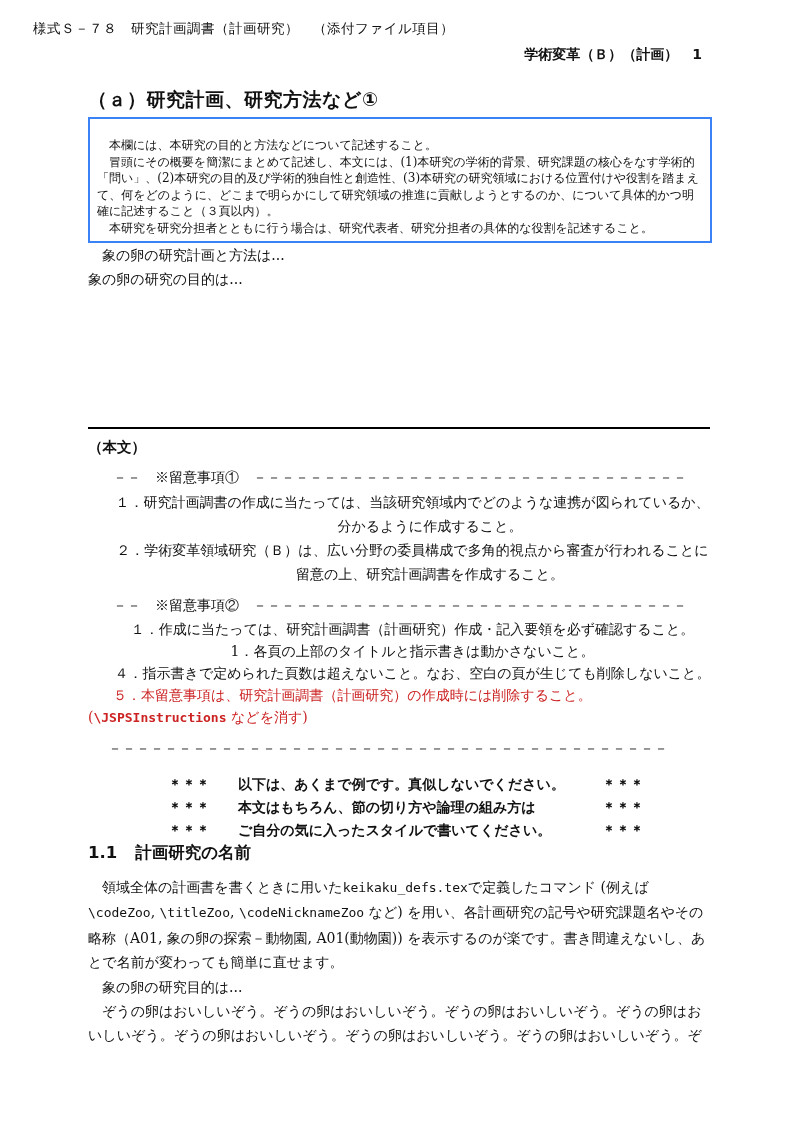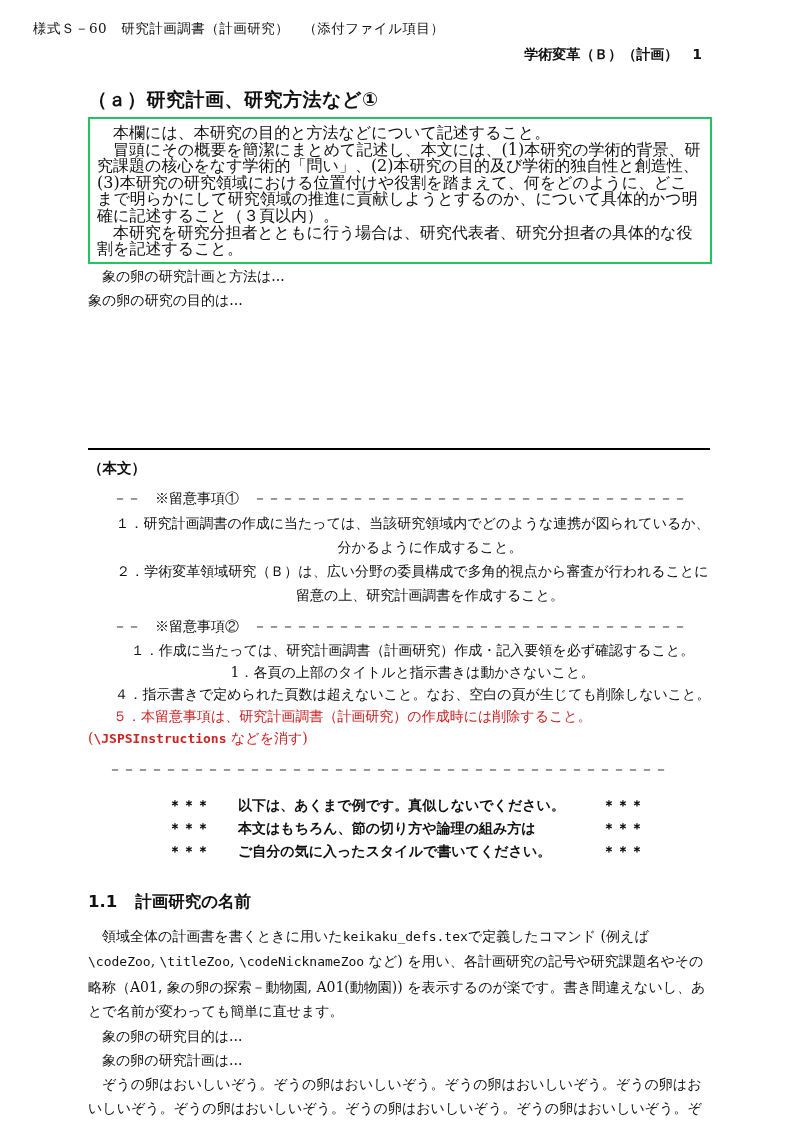--- a/index.html
+++ b/index.html
@@ -19,23 +19,23 @@
 
   .form-header { padding:20px 30px 0 33px; font-size:13.5px; letter-spacing:0.5px; }
   .page-header { margin:8px 92px 0 0; text-align:right; font-size:14px; }
 
   .content { margin-left:88px; width:624px; }
 
   .a-title { margin-top:23px; font-size:19px; letter-spacing:0.5px; }
 
   .inst-box {
     margin-top:4px;
-    border:2px solid #22c55e;
-    padding:6px 7px 4px 7px;
-    font-size:16px; line-height:16.6px;
+    border:2px solid #3b82f6;
+    padding:18px 7px 4px 7px;
+    font-size:12px; line-height:16.6px;
   }
   .inst-box p { text-indent:1em; }
 
   .label-line { margin-top:13px; font-size:14.5px; }
   .body-line { font-size:14px; line-height:24px; }
   .indent1 { text-indent:1em; }
 
   .rule { margin-top:136px; border-top:2px solid #000; width:622px; }
 
   .dash-line {
@@ -58,31 +58,31 @@
 
   .separator { margin-top:8px; padding-left:20px; font-size:14px; line-height:22px;
     white-space:nowrap; overflow:hidden; }
 
   .disclaimer { margin-top:14px; padding-left:80px; }
   .disc-row {
     display:grid; grid-template-columns:56px 350px 56px; column-gap:14px;
     font-size:14px; line-height:23px;
   }
 
-  .s11-title { margin-top:28px; font-size:16.5px; }
+  .s11-title { font-size:16.5px; }
   .s11-num { display:inline-block; margin-right:18px; }
   .s11-para { margin-top:11px; font-size:14px; line-height:24.5px; text-indent:1em; }
   .zou-para { font-size:14px; line-height:24px; text-indent:1em; }
 </style>
 </head>
 <body>
 
 <div class="page">
 
-  <div class="form-header serif">様式Ｓ－60　研究計画調書（計画研究）　（添付ファイル項目）</div>
+  <div class="form-header serif">様式Ｓ－７８　研究計画調書（計画研究）　（添付ファイル項目）</div>
   <div class="page-header gothic">学術変革（Ｂ）（計画）　1</div>
 
   <div class="content">
 
     <div class="a-title gothic">（ａ）研究計画、研究方法など①</div>
 
     <div class="inst-box">
       <p>本欄には、本研究の目的と方法などについて記述すること。</p>
       <p>冒頭にその概要を簡潔にまとめて記述し、本文には、(1)本研究の学術的背景、研究課題の核心をなす学術的「問い」、(2)本研究の目的及び学術的独自性と創造性、(3)本研究の研究領域における位置付けや役割を踏まえて、何をどのように、どこまで明らかにして研究領域の推進に貢献しようとするのか、について具体的かつ明確に記述すること（３頁以内）。</p>
       <p>本研究を研究分担者とともに行う場合は、研究代表者、研究分担者の具体的な役割を記述すること。</p>
@@ -127,17 +127,16 @@
         <span>ご自分の気に入ったスタイルで書いてください。</span>
         <span>＊＊＊</span>
       </div>
     </div>
 
     <div class="s11-title gothic"><span class="s11-num">1.1</span><span>計画研究の名前</span></div>
 
     <p class="s11-para"><span>領域全体の計画書を書くときに用いた</span><code class="tt">keikaku_defs.tex</code><span>で定義したコマンド (例えば</span><code class="tt">\codeZoo</code><span>, </span><code class="tt">\titleZoo</code><span>, </span><code class="tt">\codeNicknameZoo</code><span> など) を用い、各計画研究の記号や研究課題名やその略称（A01, 象の卵の探索－動物園, A01(動物園)) を表示するのが楽です。書き間違えないし、あとで名前が変わっても簡単に直せます。</span></p>
 
     <div class="body-line indent1">象の卵の研究目的は...</div>
-    <div class="body-line indent1">象の卵の研究計画は...</div>
     <p class="zou-para">ぞうの卵はおいしいぞう。ぞうの卵はおいしいぞう。ぞうの卵はおいしいぞう。ぞうの卵はおいしいぞう。ぞうの卵はおいしいぞう。ぞうの卵はおいしいぞう。ぞうの卵はおいしいぞう。ぞ</p>
 
   </div>
 </div>
 
 </body></html>

